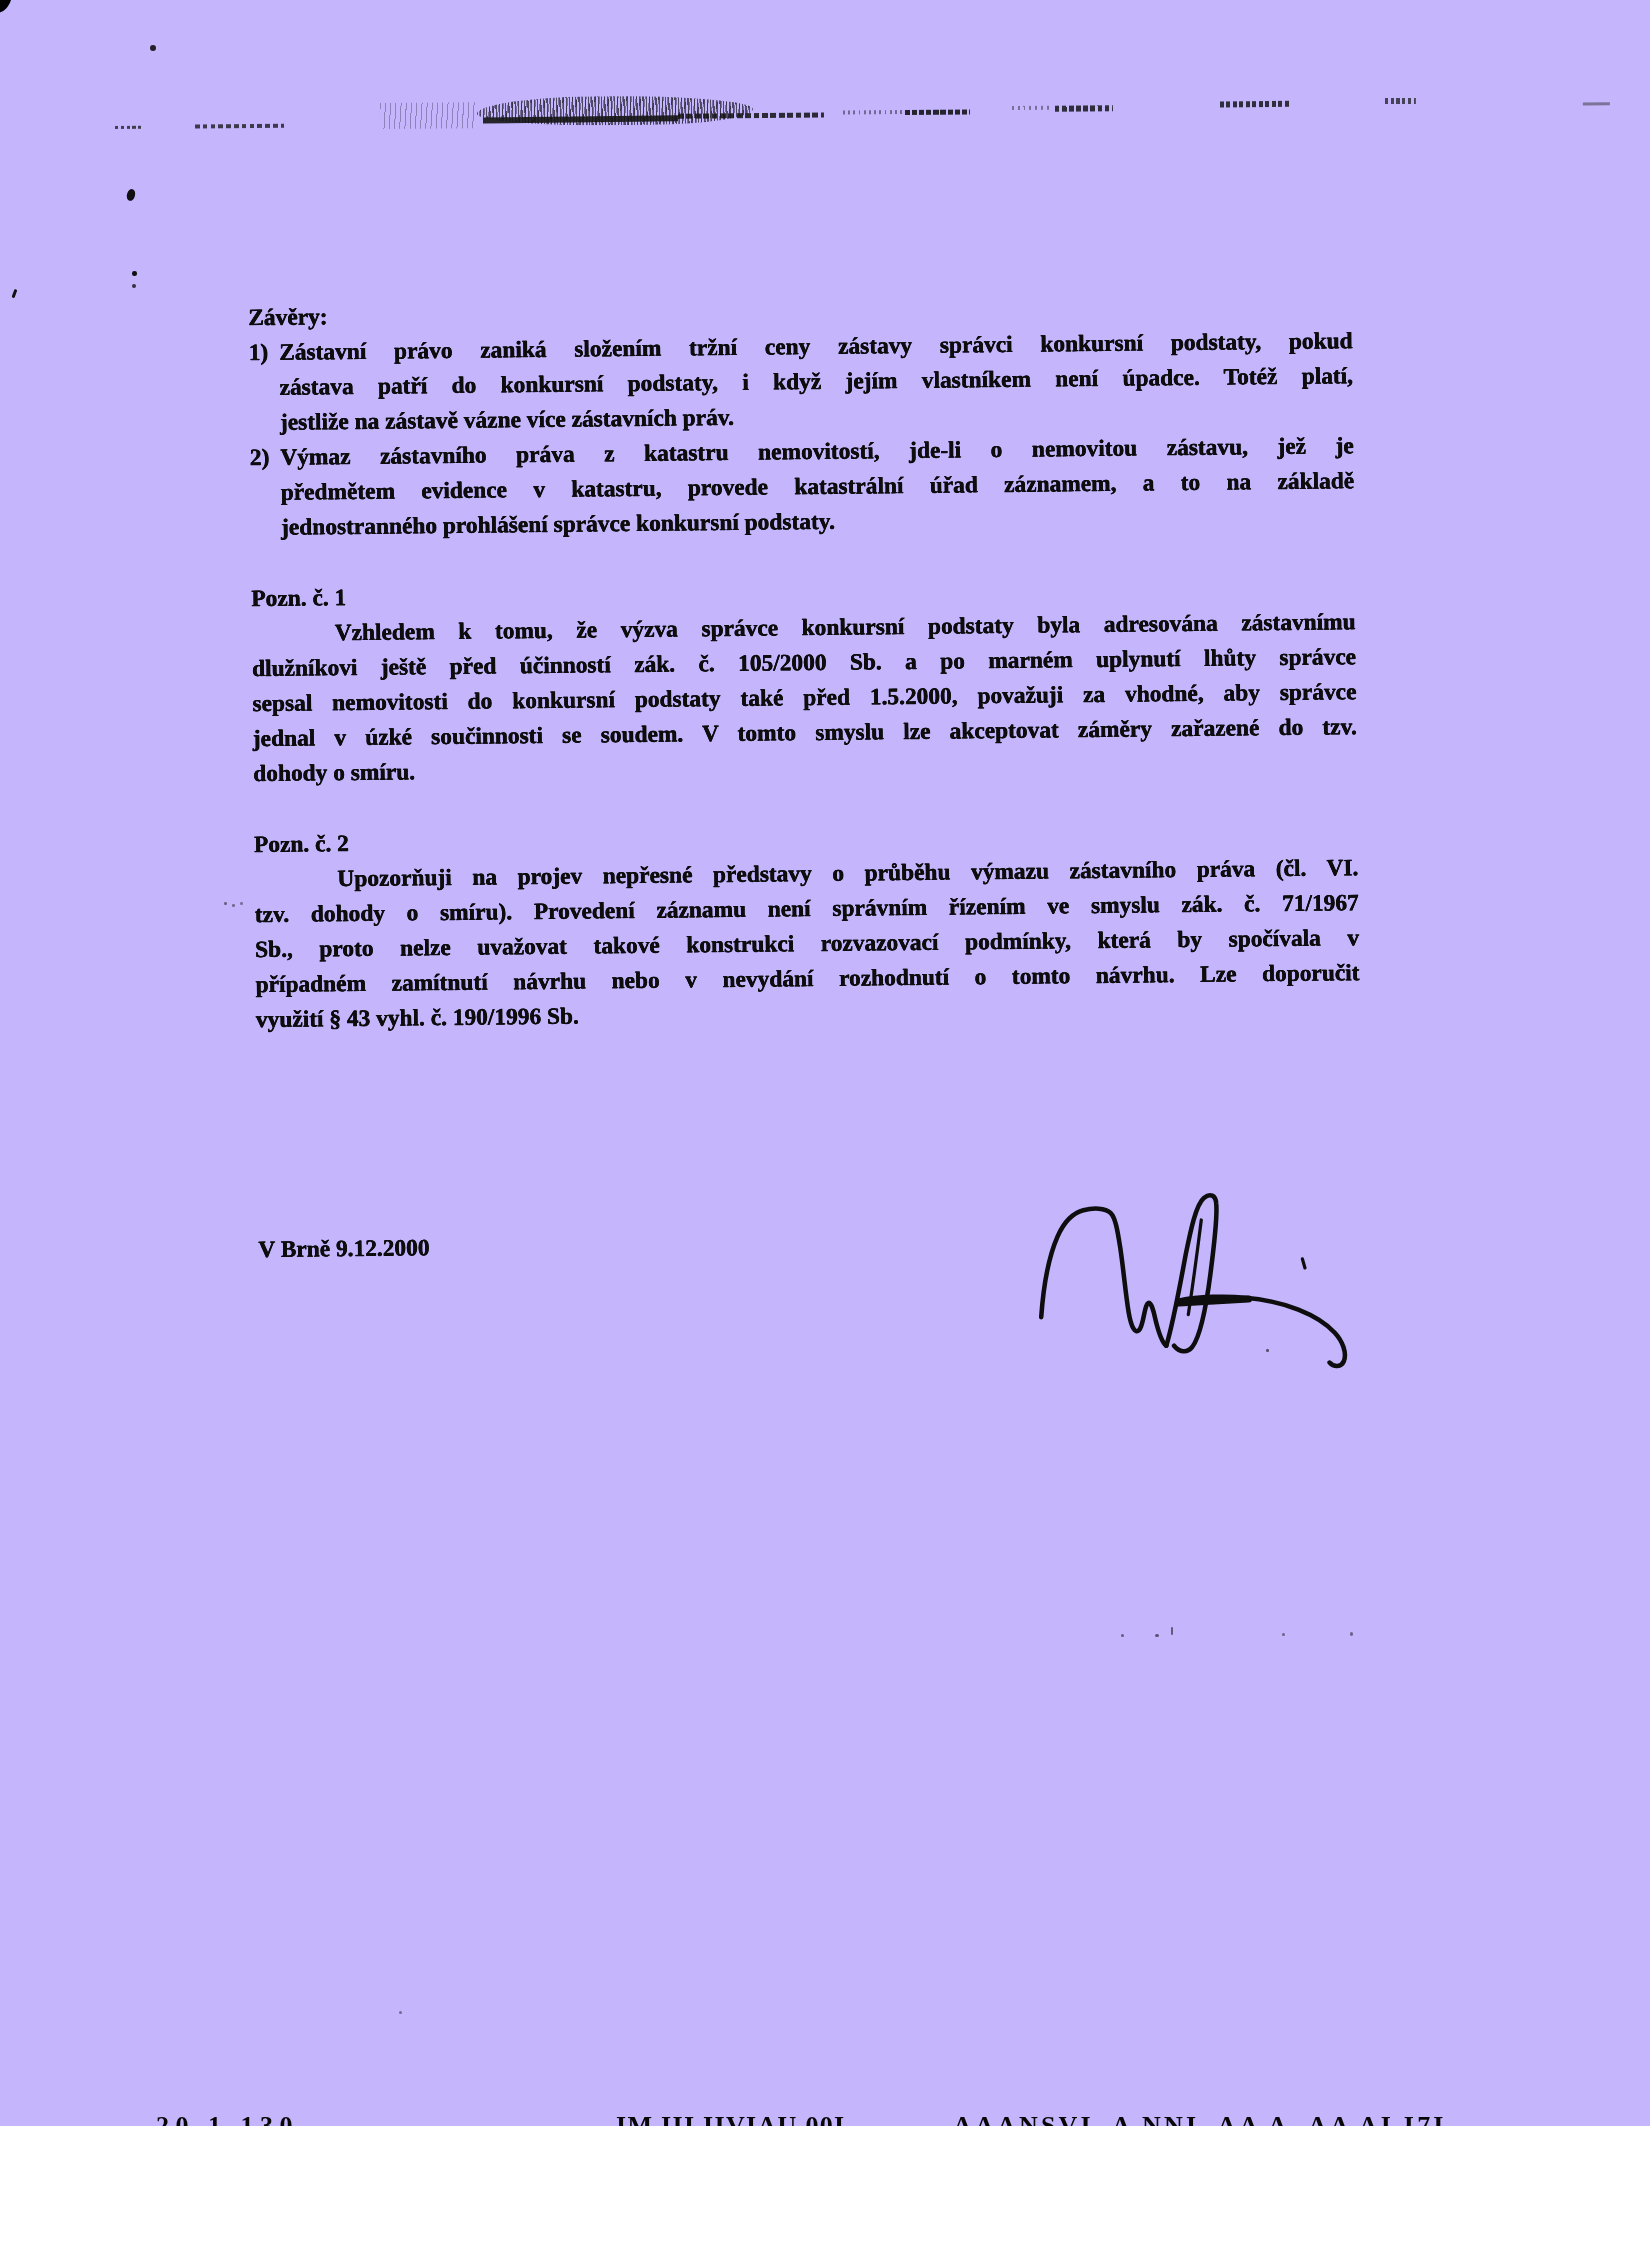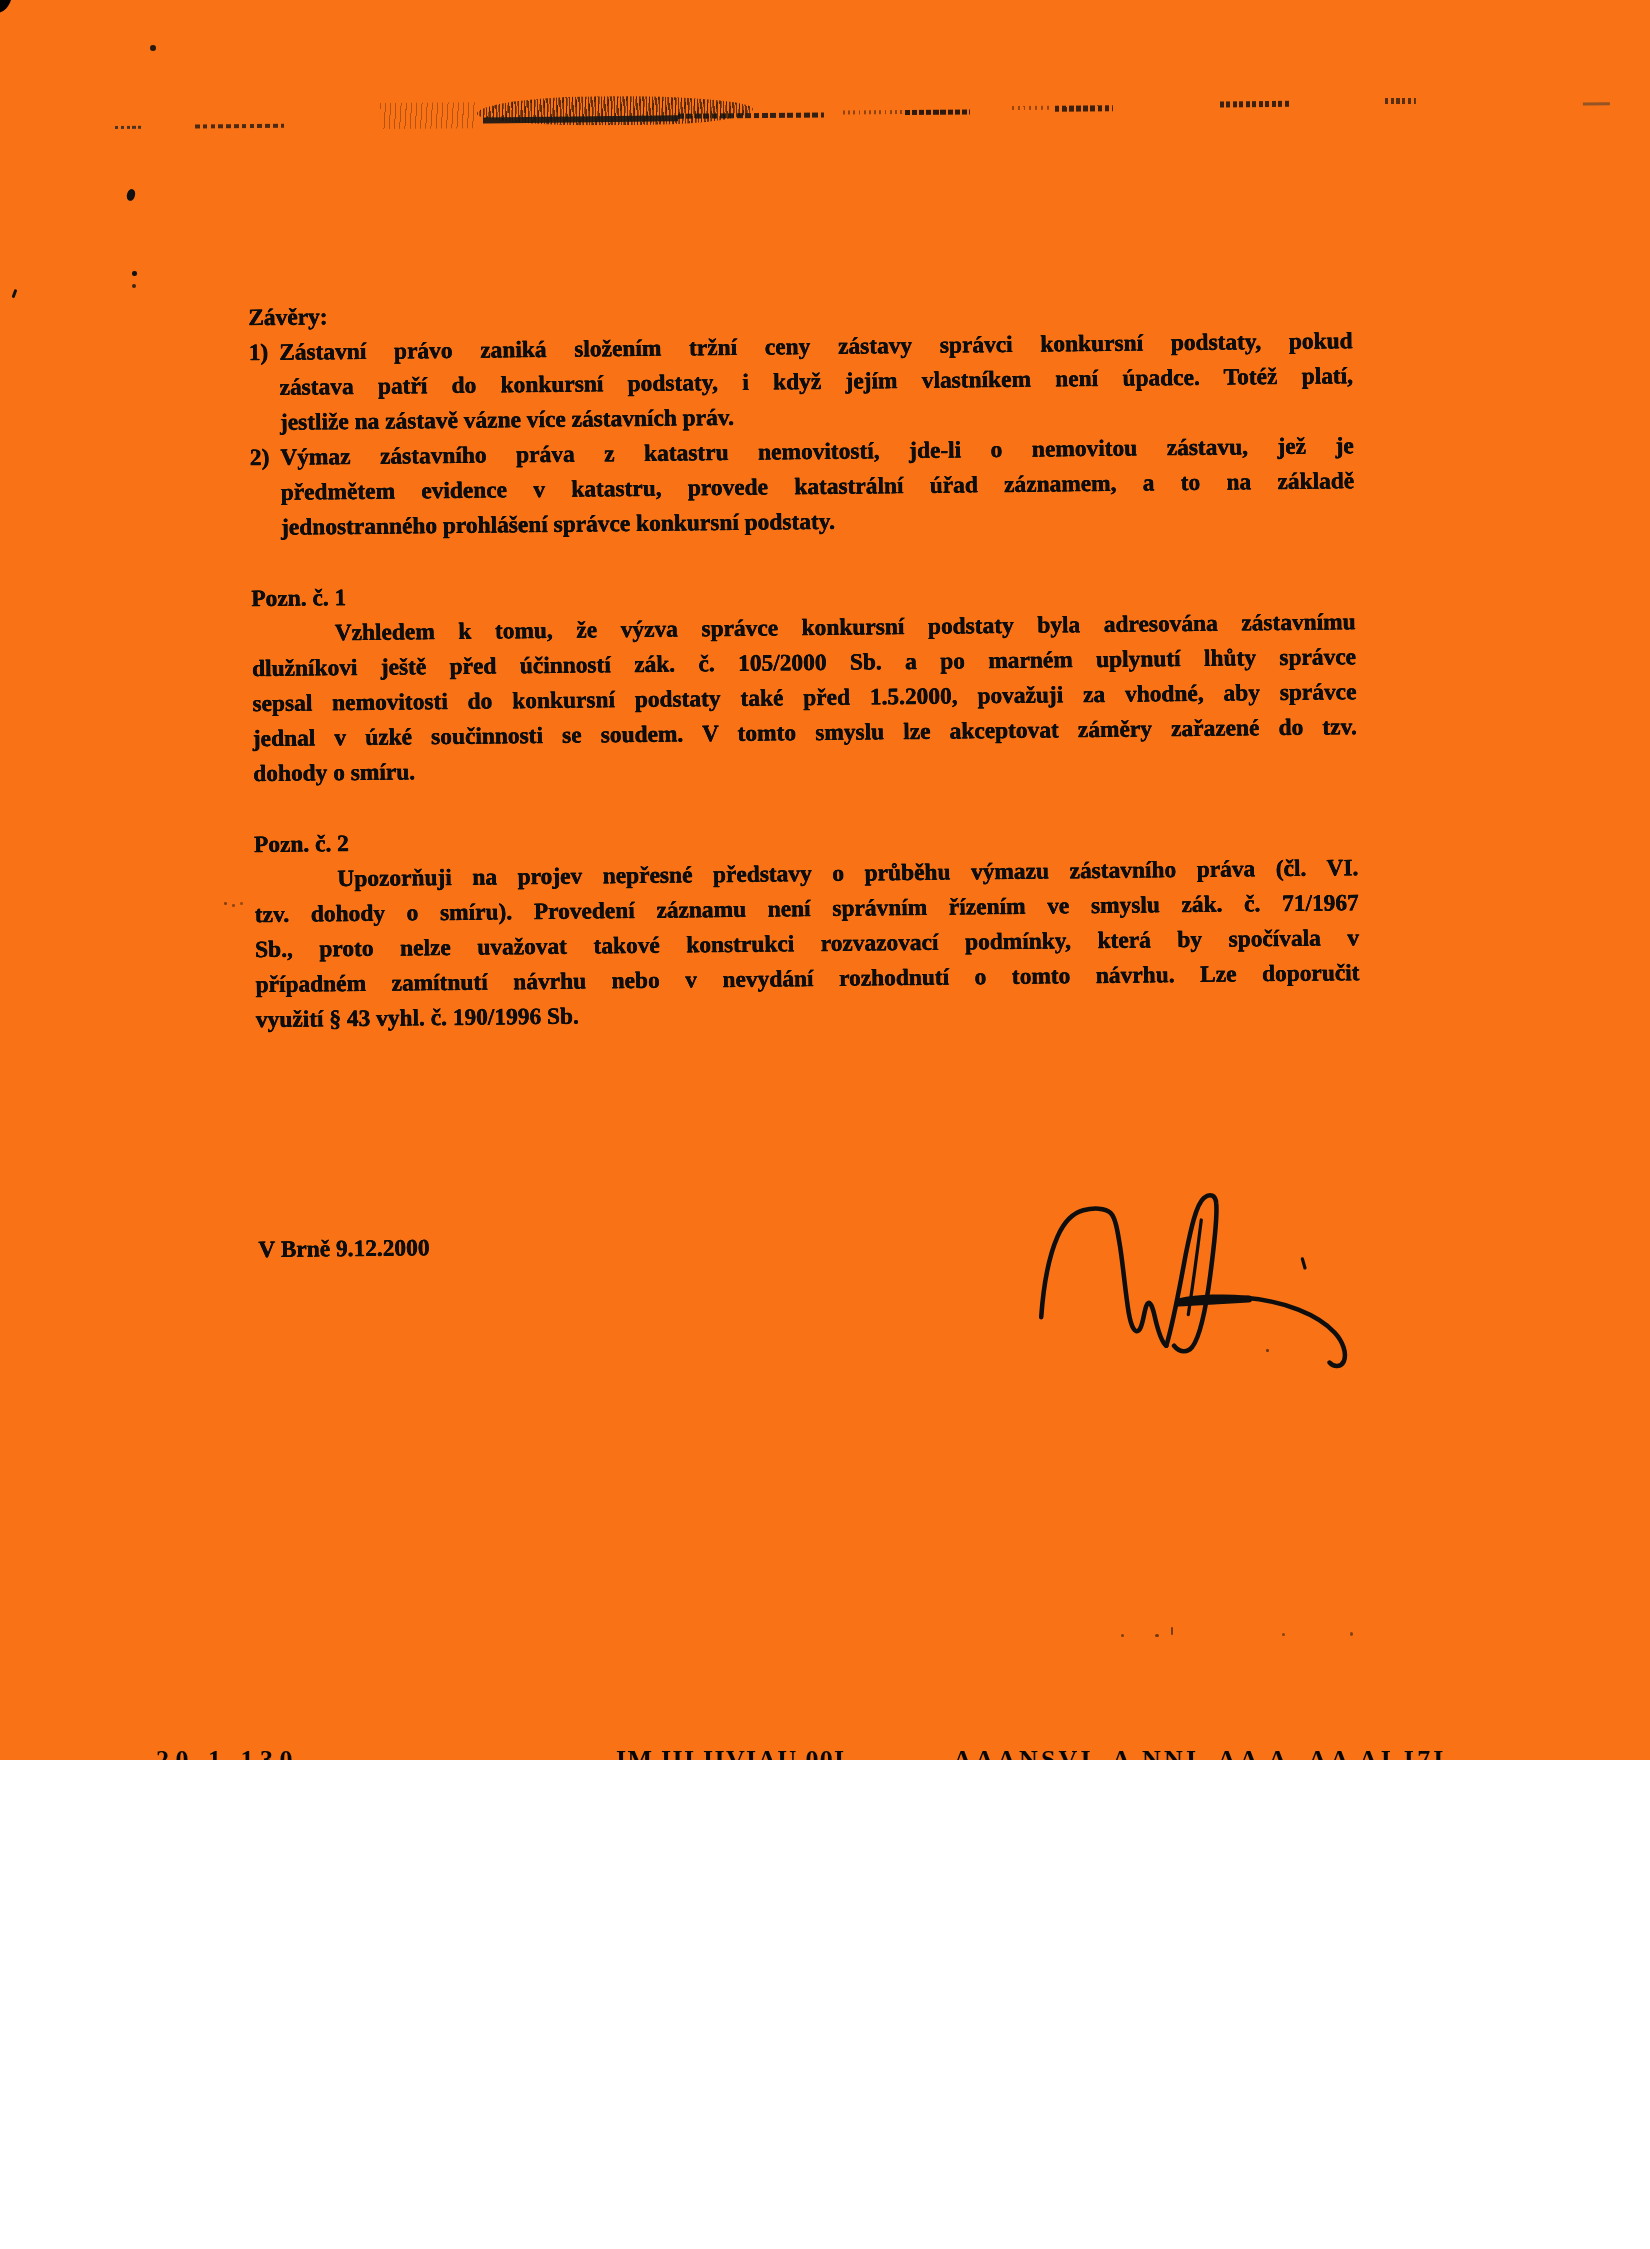--- a/index.html
+++ b/index.html
@@ -1,17 +1,17 @@
 <!DOCTYPE html>
 <html style="font-size:10.4px"><head>
 <meta charset="utf-8">
 <style>
   html,body{margin:0;padding:0;background:#ffffff;}
   .page{
-    position:relative;width:1650px;height:1760px;background:#f97316;
+    position:relative;width:1650px;height:2126px;background:#c4b5fd;
     overflow:hidden;font-family:"Liberation Serif", serif;color:#0d0d0d;
   }
   
   .content{
     position:absolute;left:248px;top:300px;width:1104px;
     transform:rotate(-0.62deg);transform-origin:0 0;
     text-shadow:0.4px 0 0 currentColor, 0 0.3px 0 currentColor;
   }
   .hline{height:35px;line-height:35px;font-size:23.4px;font-weight:700;white-space:normal;}
   .jl{text-align:justify;text-align-last:justify;}

